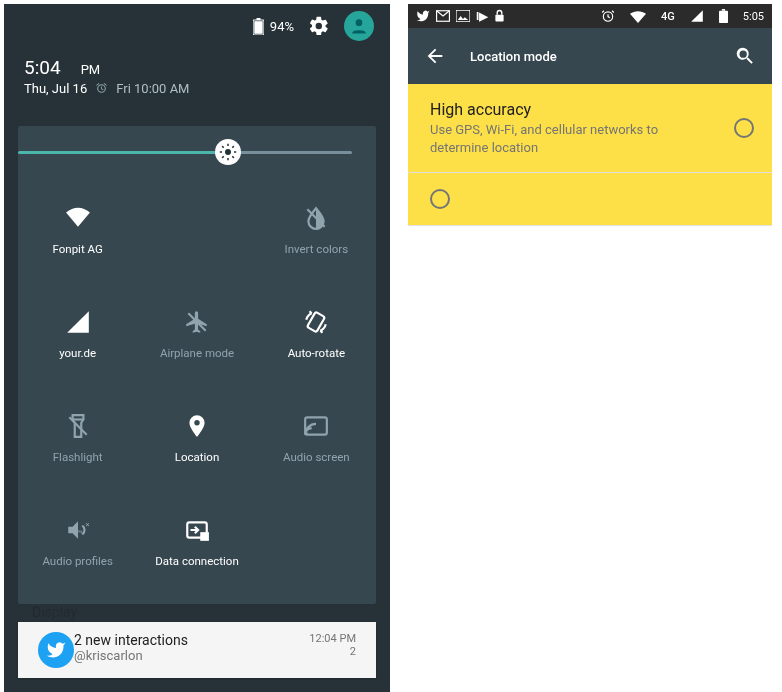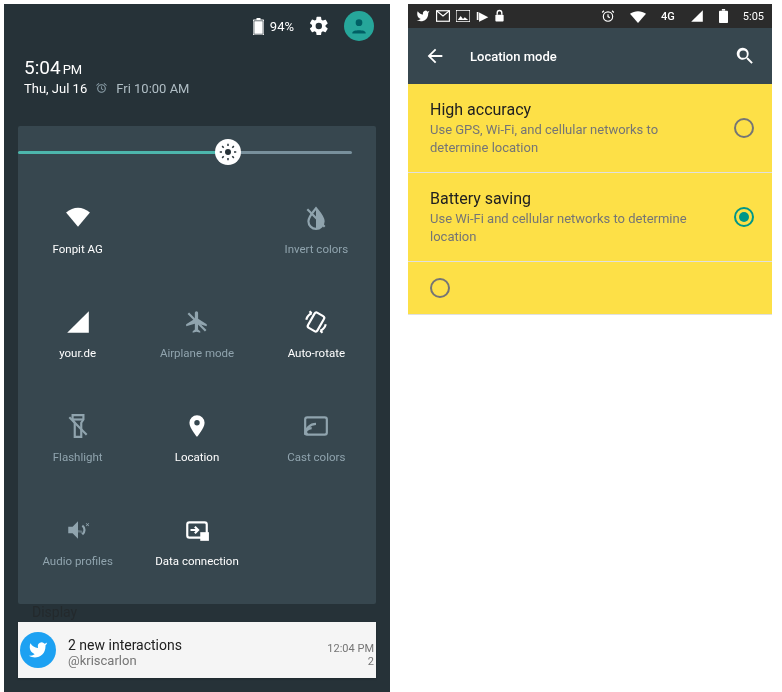--- a/index.html
+++ b/index.html
@@ -21,21 +21,21 @@
     .qs-panel { margin: 16px 14px; background: #37474f; border-radius: 2px; padding-bottom: 10px; }
     .qs-brightness { position: relative; height: 52px; display: flex; align-items: center; padding: 0 24px; }
     .qs-track { position: absolute; left: 24px; right: 24px; height: 3px; background: #78909c; border-radius: 2px; }
     .qs-track-fill { position: absolute; left: 0; height: 3px; background: #4db6ac; border-radius: 2px; }
     .qs-thumb { position: absolute; width: 26px; height: 26px; background: #fff; border-radius: 50%; transform: translate(-50%, -50%); top: 50%; display: flex; align-items: center; justify-content: center; }
     .qs-grid { display: grid; grid-template-columns: repeat(3, 1fr); }
     .qs-tile { height: 104px; display: flex; flex-direction: column; align-items: center; justify-content: center; gap: 10px; color: #90a4ae; }
     .qs-tile.active { color: #fff; }
     .qs-tile-icon { width: 28px; height: 28px; display: flex; align-items: center; justify-content: center; }
     .qs-tile-label { font-size: 11.5px; }
-    .qs-notif { position: absolute; left: 14px; right: 14px; bottom: 14px; background: #f5f5f5; padding: 10px 2px; display: flex; align-items: flex-end; gap: 12px; box-shadow: 0 1px 2px rgba(0,0,0,0.2); }
+    .qs-notif { position: absolute; left: 14px; right: 14px; bottom: 14px; background: #f5f5f5; padding: 10px 20px; display: flex; align-items: flex-start; box-shadow: 0 1px 2px rgba(0,0,0,0.2); }
     .qs-notif-icon { width: 36px; height: 36px; border-radius: 50%; background: #1da1f2; display: flex; align-items: center; justify-content: center; color: #fff; }
     .qs-notif-body { flex: 1; }
     .qs-notif-title { font-size: 14px; color: #212121; }
     .qs-notif-sub { font-size: 13px; color: #757575; }
     .qs-notif-right { text-align: right; font-size: 11px; color: #757575; }
     .qs-bg-item { position: absolute; left: 28px; bottom: 72px; color: #212121; font-size: 14px; opacity: 0.5; }
 
     
     .rs-statusbar { height: 24px; background: #2b2b2b; color: #fff; display: flex; align-items: center; padding: 0 8px; font-size: 11px; }
     .rs-status-left { display: flex; gap: 6px; align-items: center; }
@@ -73,21 +73,21 @@
     </div>
     <div class="qs-avatar">
       <svg viewBox="0 0 24 24" width="20" height="20" fill="#006064">
           <circle cx="12" cy="8" r="4"></circle>
           <path d="M4 20c0-4 16-4 16 0v1H4z"></path>
         </svg>
     </div>
   </div>
   <div class="qs-header">
     <div class="qs-time">
-      <span>5:04</span><span class="ampm" style="margin-left:2px">PM</span>
+      <span>5:04</span><span class="ampm" style="margin-left:20px">PM</span>
     </div>
     <div class="qs-date-row">
       <span class="qs-date">Thu, Jul 16</span>
       <svg width="13" height="13" viewBox="0 0 24 24" fill="#90a4ae">
           <path d="M12 4a8 8 0 108 8 8 8 0 00-8-8zm0 14a6 6 0 116-6 6 6 0 01-6 6zM7 2l-5 4 1 1 5-4zm10 0l5 4-1 1-5-4zM12.5 8H11v5l4 2 .7-1.2-3.2-1.6z"></path>
         </svg>
       <span>Fri 10:00 AM</span>
     </div>
   </div>
   <div class="qs-panel">
@@ -176,21 +176,21 @@
           <div class="qs-tile-label">Location</div>
         </div>
         <div class="qs-tile">
           <div class="qs-tile-icon">
             <svg width="26" height="26" viewBox="0 0 24 24" fill="currentColor">
               <rect x="2" y="4" width="20" height="16" rx="2" fill="none" stroke="currentColor" stroke-width="2"></rect>
               <path d="M2 20a6 6 0 016-6M2 20a10 10 0 0110-10" fill="none" stroke="currentColor" stroke-width="2"></path>
               <circle cx="3" cy="19" r="1.5"></circle>
             </svg>
           </div>
-          <div class="qs-tile-label">Cast colors</div>
+          <div class="qs-tile-label">Audio screen</div>
         </div>
         <div class="qs-tile">
           <div class="qs-tile-icon">
             <svg width="26" height="26" viewBox="0 0 24 24" fill="currentColor">
               <path d="M3 9v6h4l5 5V4L7 9z"></path>
               <path d="M16 8a5 5 0 010 8" fill="none" stroke="currentColor" stroke-width="2"></path>
               <text x="19" y="9" font-size="7" fill="currentColor">×</text>
               <path d="M3 15v4h4l3 3v-6z" opacity="0.5" transform="translate(10,3) scale(0.6)"></path>
             </svg>
           </div>
@@ -281,23 +281,16 @@
   </div>
   <div class="rs-list" id="rs-list">
       <div class="rs-item">
         <div class="rs-item-text">
           <div class="rs-item-title">High accuracy</div>
           <div class="rs-item-sub">Use GPS, Wi-Fi, and cellular networks to determine location</div>
         </div>
         <div class="rs-radio "></div>
       </div>
       <div class="rs-item">
-        <div class="rs-item-text">
-          <div class="rs-item-title">Battery saving</div>
-          <div class="rs-item-sub">Use Wi-Fi and cellular networks to determine location</div>
-        </div>
-        <div class="rs-radio selected"></div>
-      </div>
-      <div class="rs-item">
         <div class="rs-radio "></div>
       </div>
     </div>
 </div>
 
 </body></html>

